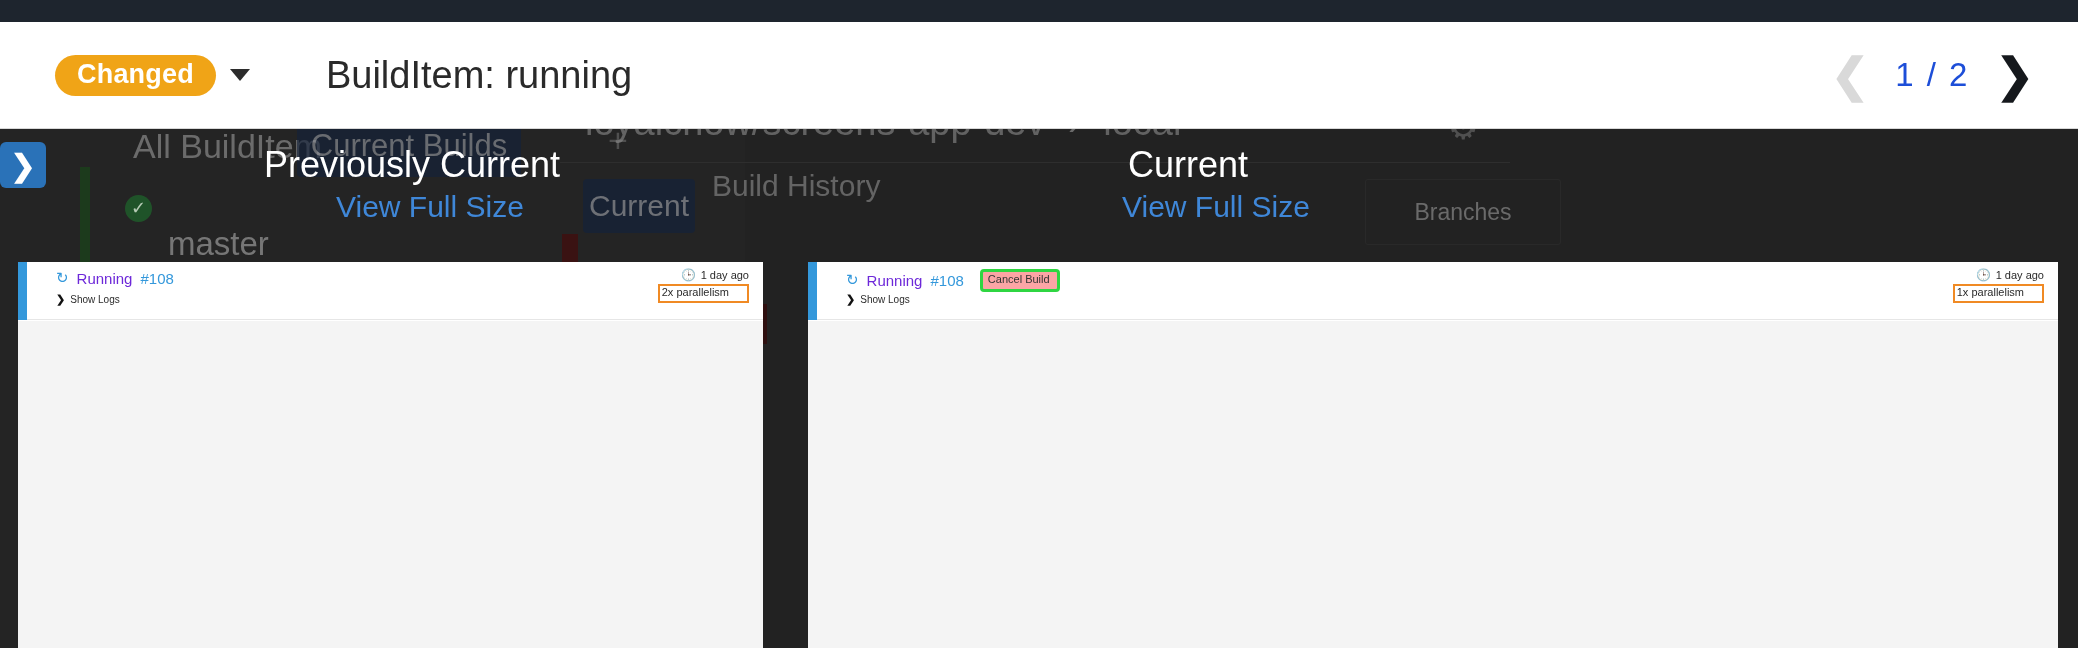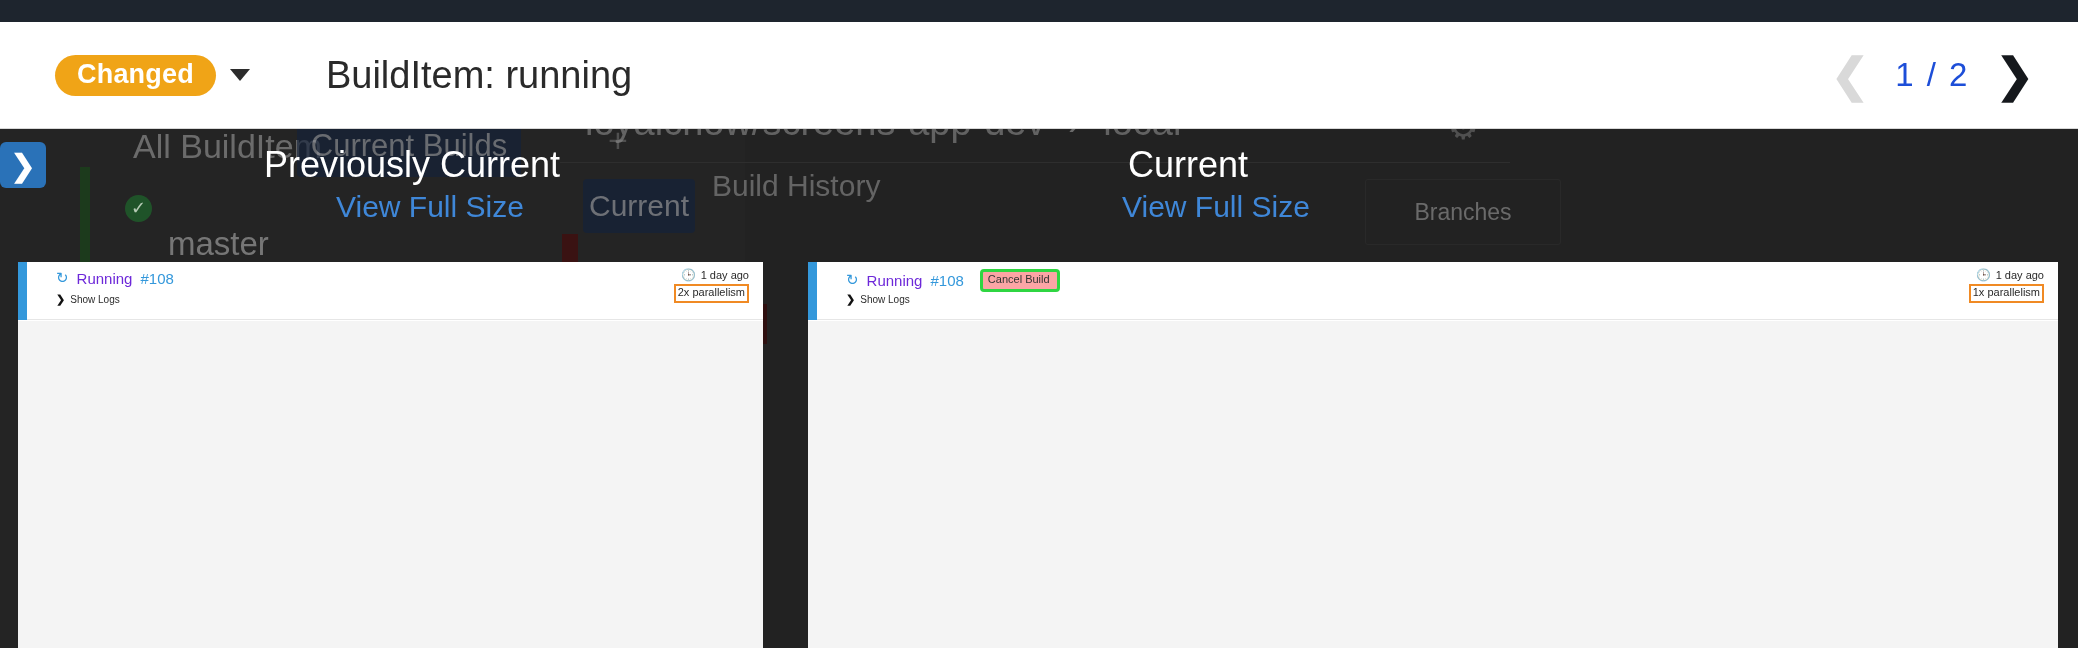--- a/index.html
+++ b/index.html
@@ -230,21 +230,21 @@
   .meta-time {
     font-size: 11px; color: #2a2a2a;
     display: flex; align-items: center; justify-content: flex-end; gap: 4px;
     white-space: nowrap;
   }
   .clock-icon { font-size: 12px; line-height: 1; color: #111; }
   .parallelism {
     display: inline-block; margin-top: 3px;
     font-size: 11px; color: #2a2a2a;
     border: 2px solid #f08a24;
-    padding: 0px 2px 1px 2px;
+    padding: 0px 18px 1px 2px;
     background: #ffffff;
     line-height: 1.25;
   }
   .card-body {
     position: absolute; left: 0; top: 59px; right: 0; bottom: 0;
     background: #f4f4f4;
   }
 </style>
 </head>
 <body>

